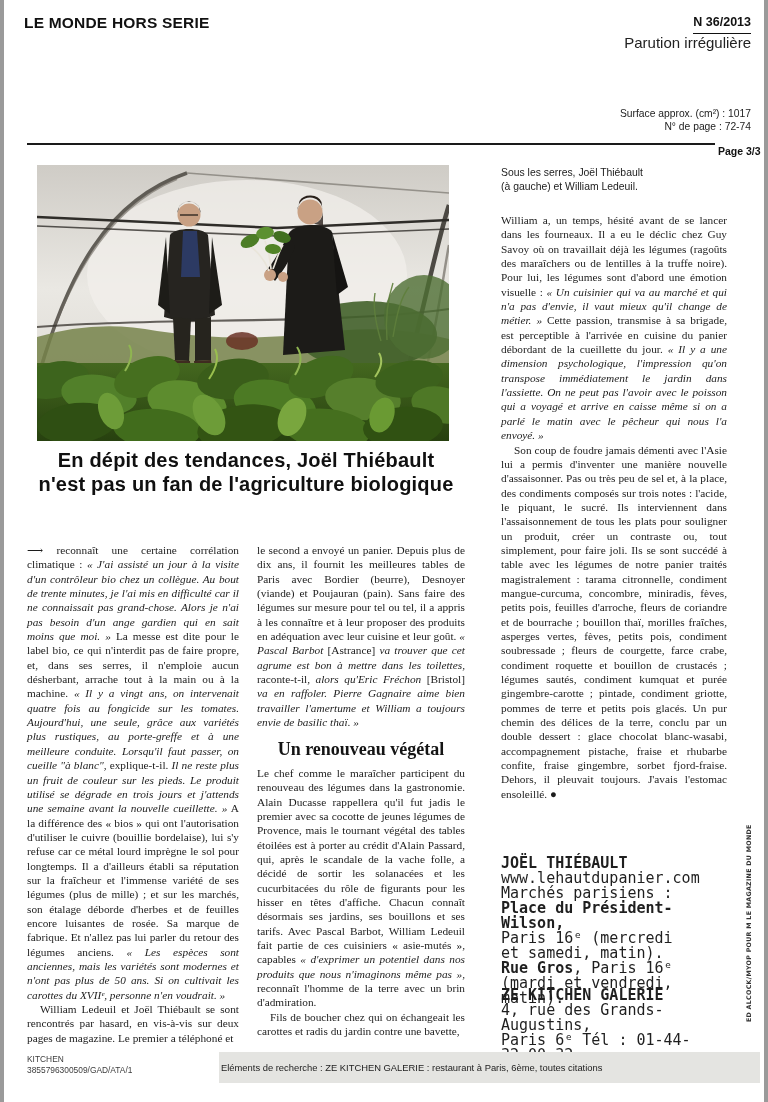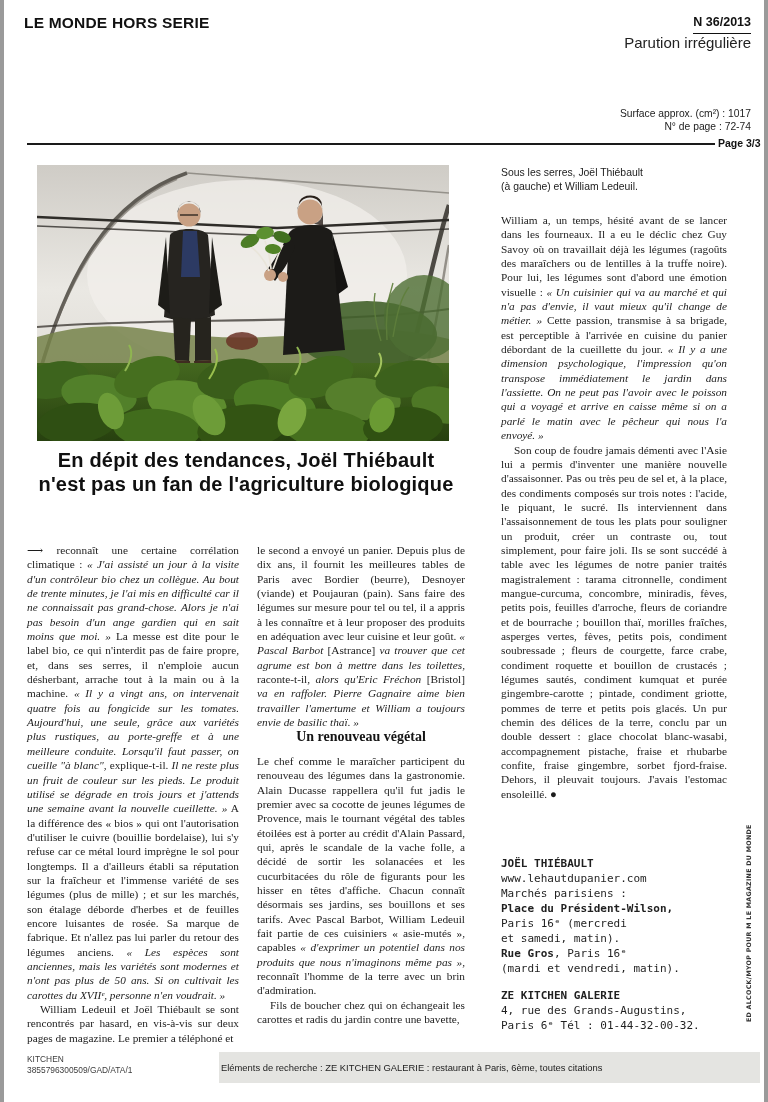--- a/index.html
+++ b/index.html
@@ -12,21 +12,21 @@
             font-weight:bold;font-size:15.5px;letter-spacing:.2px;color:#111;}
   .pub-addr{left:20px;top:37px;font-family:"Liberation Sans",sans-serif;font-size:9.3px;
             line-height:11.5px;color:#222;}
   .issue-block{right:13px;top:12px;text-align:right;font-family:"Liberation Sans",sans-serif;}
   .issue-no{display:inline-block;font-weight:bold;font-size:12.5px;border-bottom:1.6px solid #111;
             padding-bottom:4px;color:#111;}
   .issue-freq{font-size:15px;color:#222;}
   .metrics-block{right:13px;top:108px;text-align:right;font-family:"Liberation Sans",sans-serif;
             font-size:10.3px;line-height:12.5px;color:#222;}
   .rule{left:23px;top:143px;width:688px;height:2px;background:#1a1a1a;}
-  .page-marker{left:714px;top:137px;font-family:"Liberation Sans",sans-serif;font-weight:bold;
+  .page-marker{left:714px;top:145px;font-family:"Liberation Sans",sans-serif;font-weight:bold;
             font-size:10.5px;color:#111;}
 
   
   .photo{left:33px;top:165px;width:412px;height:276px;}
   .photo svg{display:block;width:412px;height:276px;}
 
   
   .caption{left:497px;top:166px;width:200px;font-family:"Liberation Sans","DejaVu Sans",sans-serif;
            font-size:10.4px;line-height:13.8px;color:#1c1c1c;}
 
@@ -35,24 +35,24 @@
             font-family:"Liberation Sans","DejaVu Sans",sans-serif;font-weight:bold;
             font-size:20px;line-height:23.5px;color:#101010;letter-spacing:.2px;}
 
   
   .bodytext{font-size:11.3px;line-height:14.35px;text-align:justify;color:#1c1c1c;}
   .para{margin:0;}
   .para.indent{text-indent:13px;}
   .col-left{left:23px;top:543px;width:212px;}
   .col-mid{left:253px;top:543px;width:208px;}
   .col-right{left:497px;top:213px;width:226px;}
-  .subhead{text-align:center;font-weight:bold;font-size:14px;margin:1px 0 9px 0;color:#141414;}
-
-  
-  .contact{font-family:"DejaVu Sans Mono","Liberation Mono",monospace;font-size:11px;
+  .subhead{text-align:center;font-weight:bold;font-size:18px;margin:13px 0 9px 0;color:#141414;}
+
+  
+  .contact{font-family:"DejaVu Sans Mono","Liberation Mono",monospace;font-size:15px;
            line-height:15px;color:#1f1f1f;}
   .contact-joel{left:497px;top:856px;width:210px;}
   .contact-ze{left:497px;top:988px;width:210px;}
 
   
   .credit{left:741px;top:872px;height:150px;writing-mode:vertical-rl;transform:rotate(180deg);
           font-family:"DejaVu Sans","Liberation Sans",sans-serif;font-weight:bold;font-size:6.3px;
           letter-spacing:.3px;color:#333;white-space:nowrap;}
 
   

